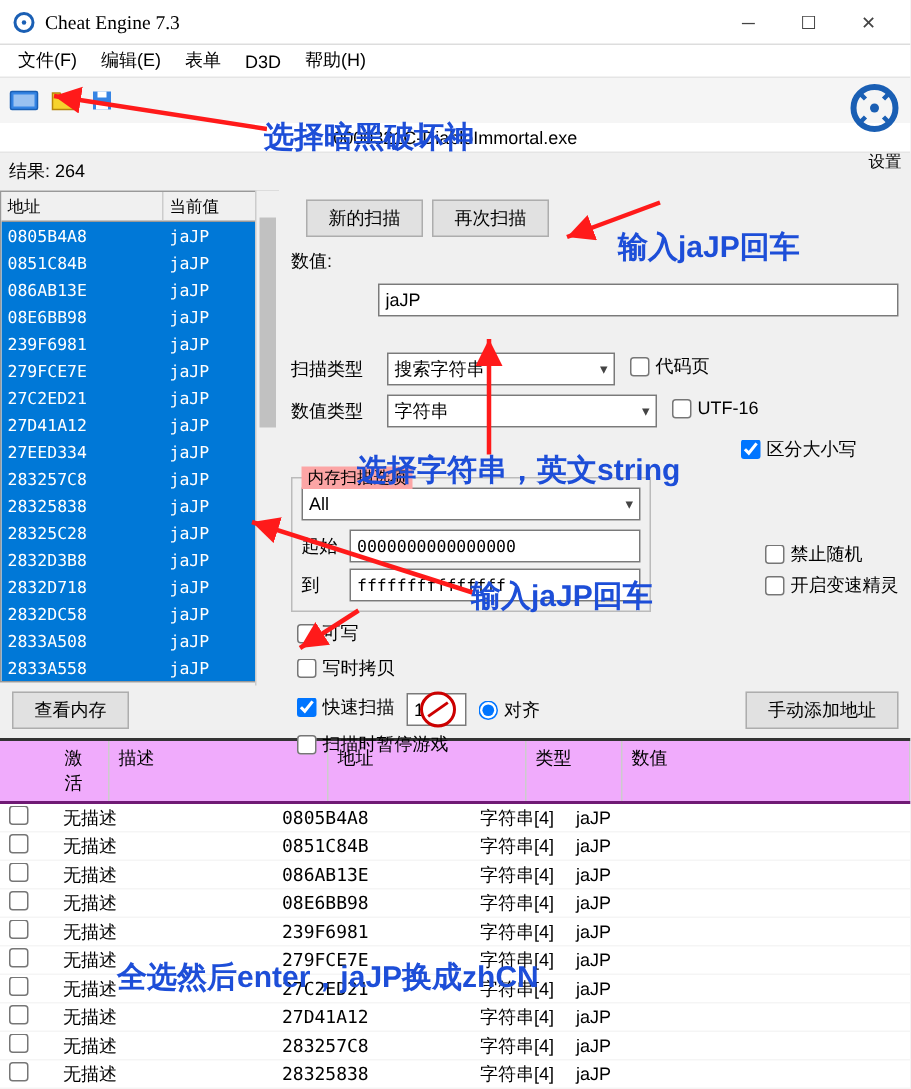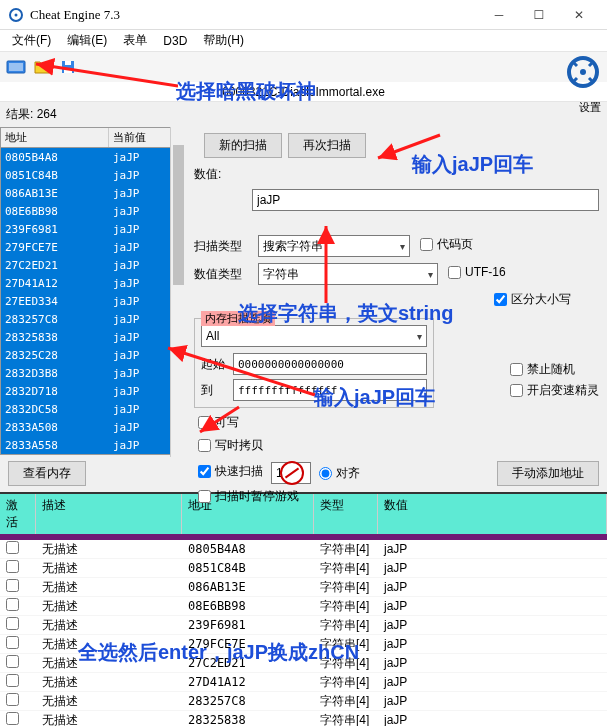--- a/index.html
+++ b/index.html
@@ -55,21 +55,21 @@
 
 .addr-to { color:#000; font-family:Consolas,monospace; font-size:11px; }
 
 .radio-row { display:flex; align-items:center; gap:4px; }
 .bottom-btns { display:flex; justify-content:space-between; align-items:flex-start; padding:4px 8px; }
 
 .stop-icon { width:24px; height:24px; border:2px solid #c00; border-radius:50%; position:relative; }
 .stop-icon::after { content:''; position:absolute; left:2px; right:2px; top:50%; height:2px; background:#c00; transform:translateY(-50%) rotate(-35deg); }
 
 .bottom-table { border-top:2px inset #888; background:#fff; margin-top:2px; }
-.bt-header { display:flex; background:#5eead4; border-bottom:6px solid #701a75; }
+.bt-header { display:flex; background:#f0abfc; border-bottom:2px solid #701a75;padding-left:37px; }
 .bt-header .bth { padding:3px 6px; border-right:1px solid #ccc; font-size:12px; }
 .bth-act { width:36px; }
 .bth-desc { width:146px; }
 .bth-addr { width:132px; }
 .bth-type { width:64px; }
 .bth-val { flex:1;font-family:Liberation Serif, serif; }
 .bt-row { display:flex; align-items:center; height:19px; border-bottom:1px solid #f5f5f5; }
 .bt-row .btc { padding:0 6px; font-size:12px; }
 .btc-act { width:36px; }
 .btc-desc { width:146px; }

